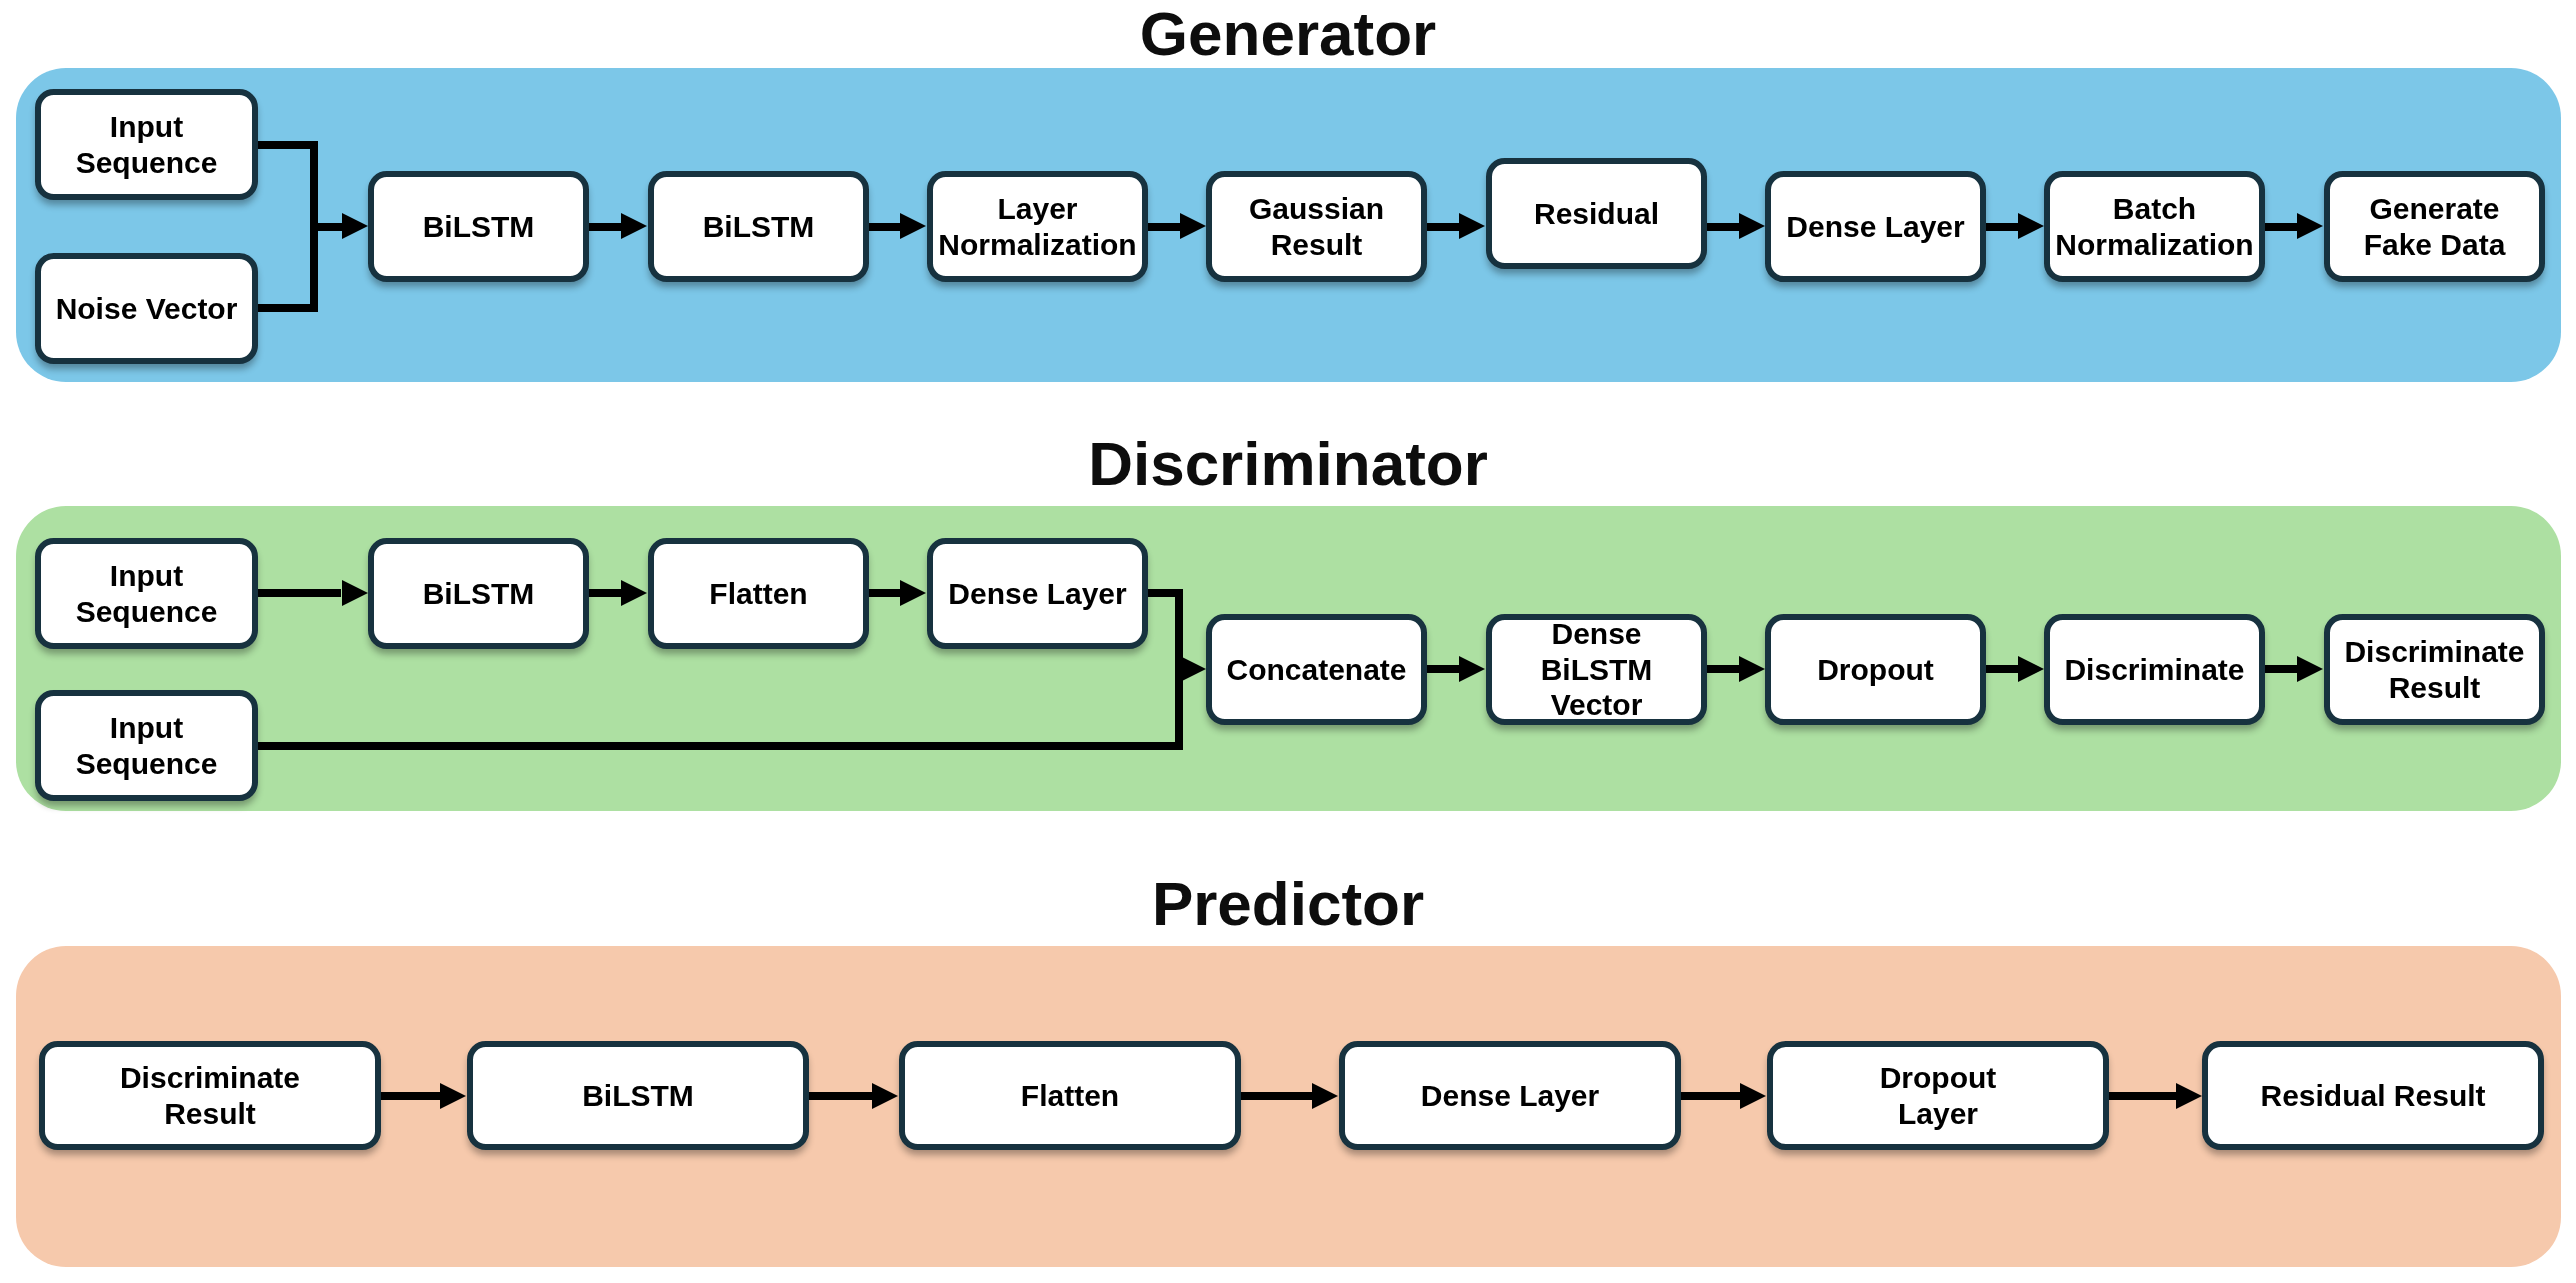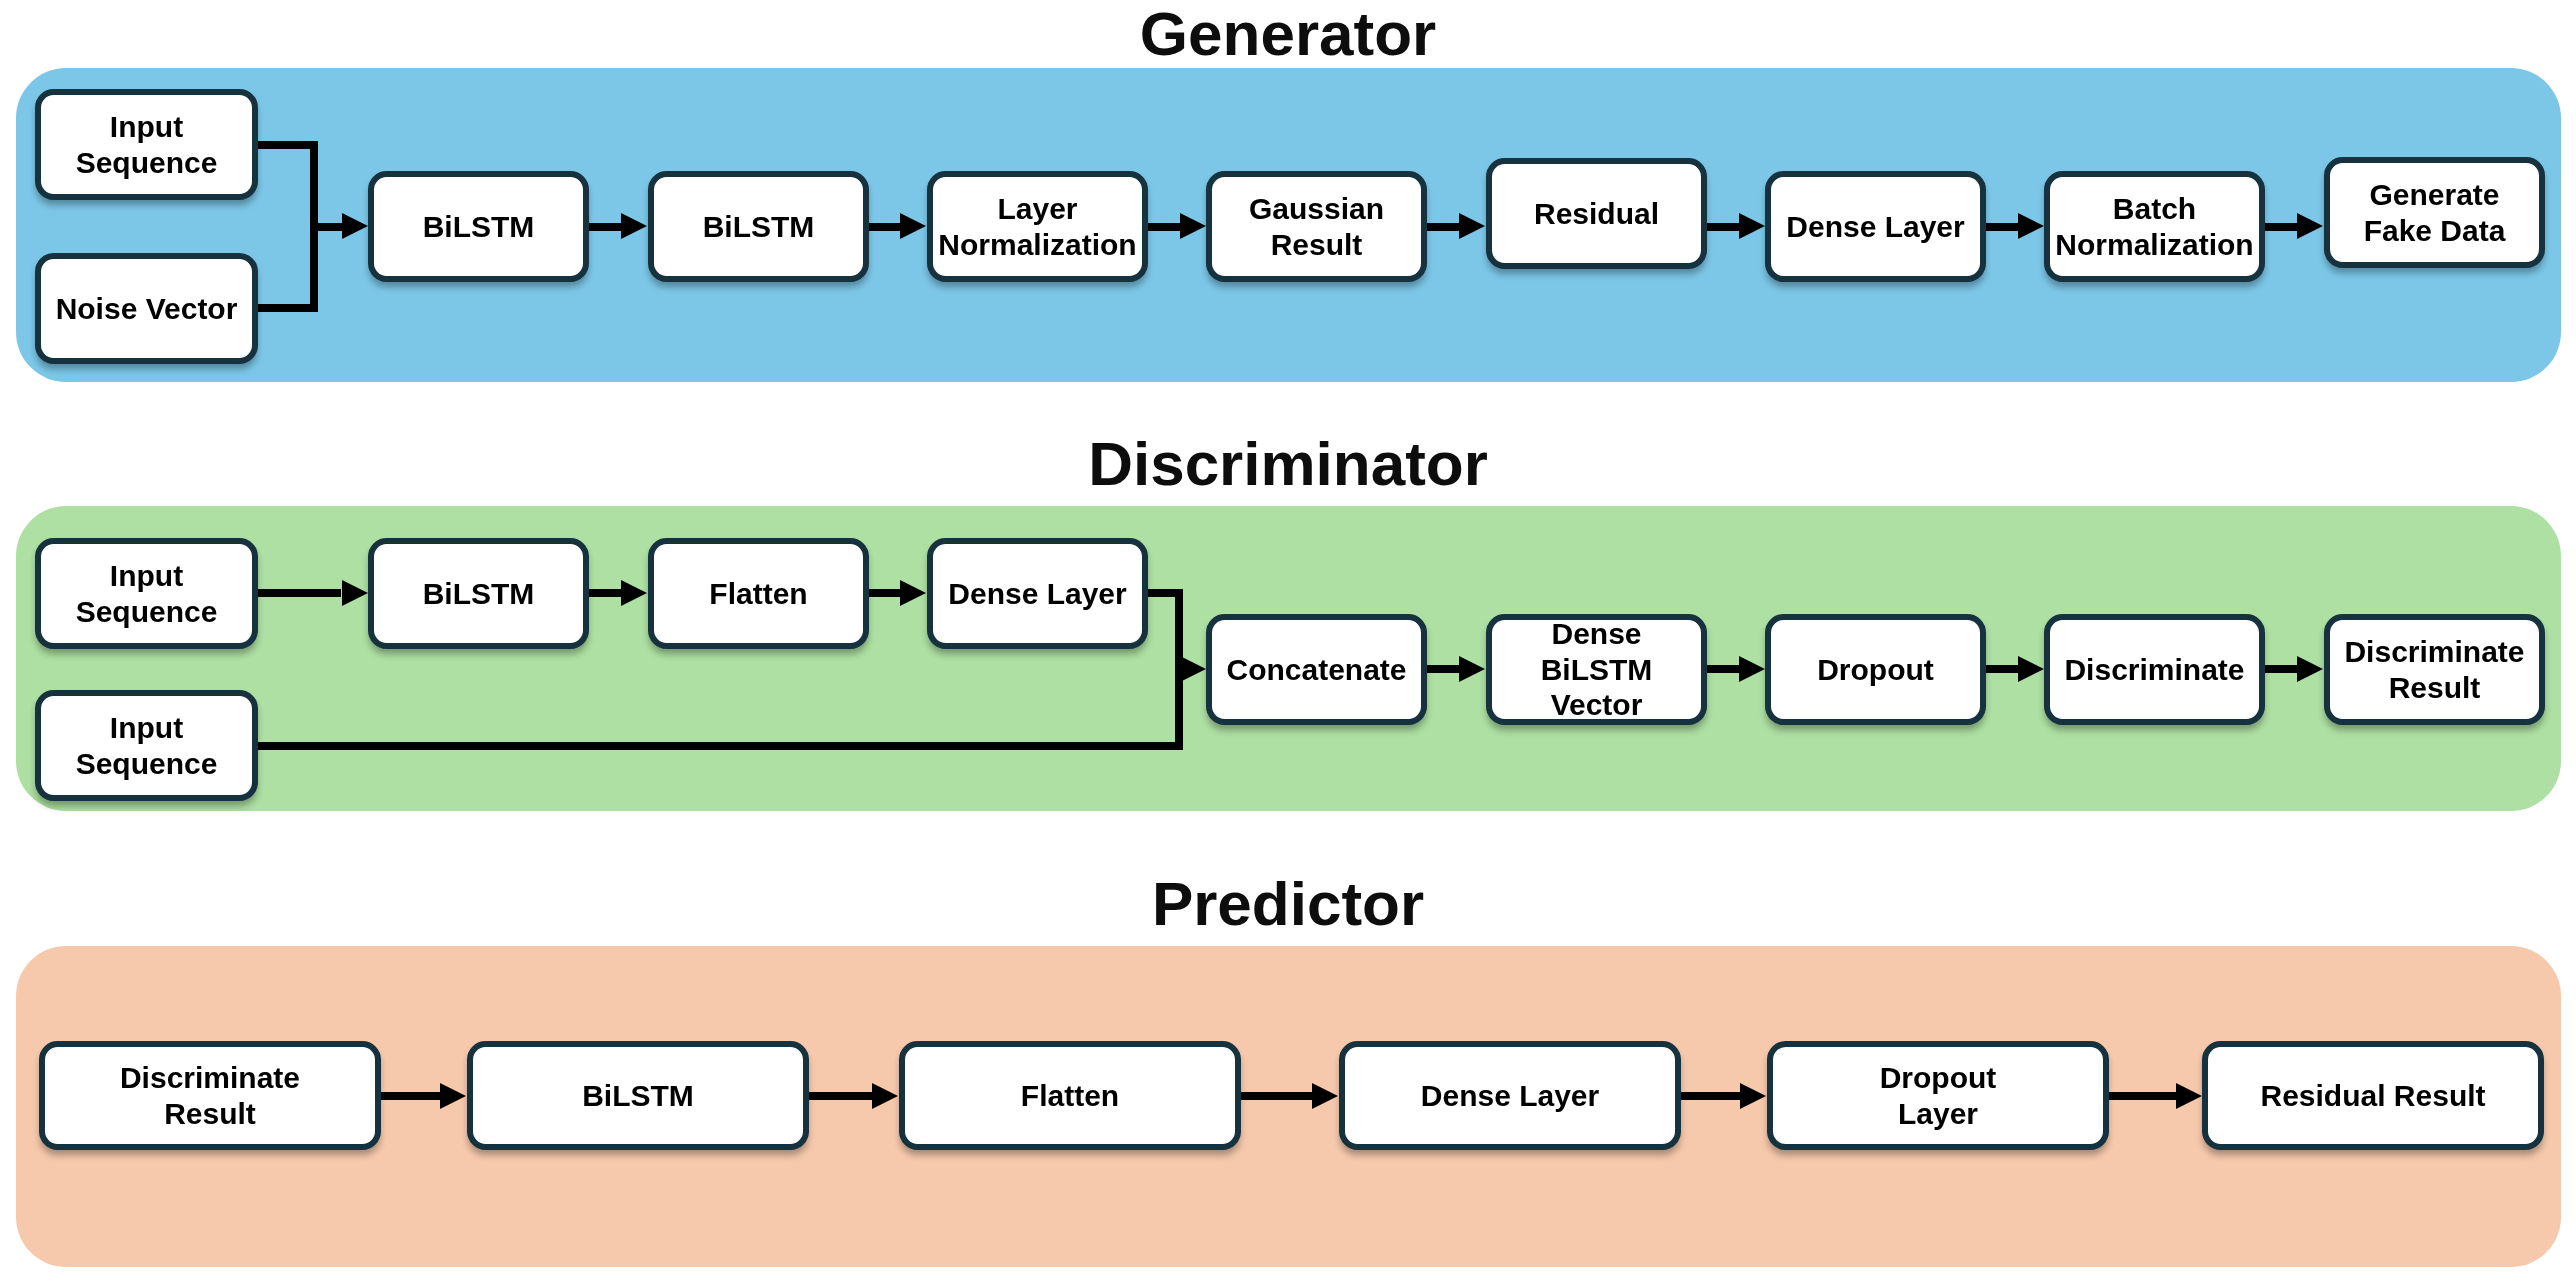--- a/index.html
+++ b/index.html
@@ -100,21 +100,21 @@
   <div class="box" style="left:1486px;top:158px;width:221px;height:111px">
     <span class="lbl">Residual</span>
     </div>
   <div class="box" style="left:1765px;top:171px;width:221px;height:111px">
     <span class="lbl">Dense Layer</span>
     </div>
   <div class="box" style="left:2044px;top:171px;width:221px;height:111px">
     <span class="lbl">Batch
 Normalization</span>
     </div>
-  <div class="box" style="left:2324px;top:157px;width:221px;height:111px">
+  <div class="box" style="left:2324px;top:171px;width:221px;height:111px">
     <span class="lbl">Generate
 Fake Data</span>
     </div>
 
   <div class="ptitle" style="top:433px">Discriminator</div>
   <div class="panel" style="top: 506px; height: 305px; background-color: rgb(173, 224, 162);"></div>
 
   <div class="hl" style="left:258px;top:589px;width:83px"></div>
   <div class="head" style="left:342px;top:580px"></div>
   <div class="hl" style="left:589px;top:589px;width:35px"></div>

